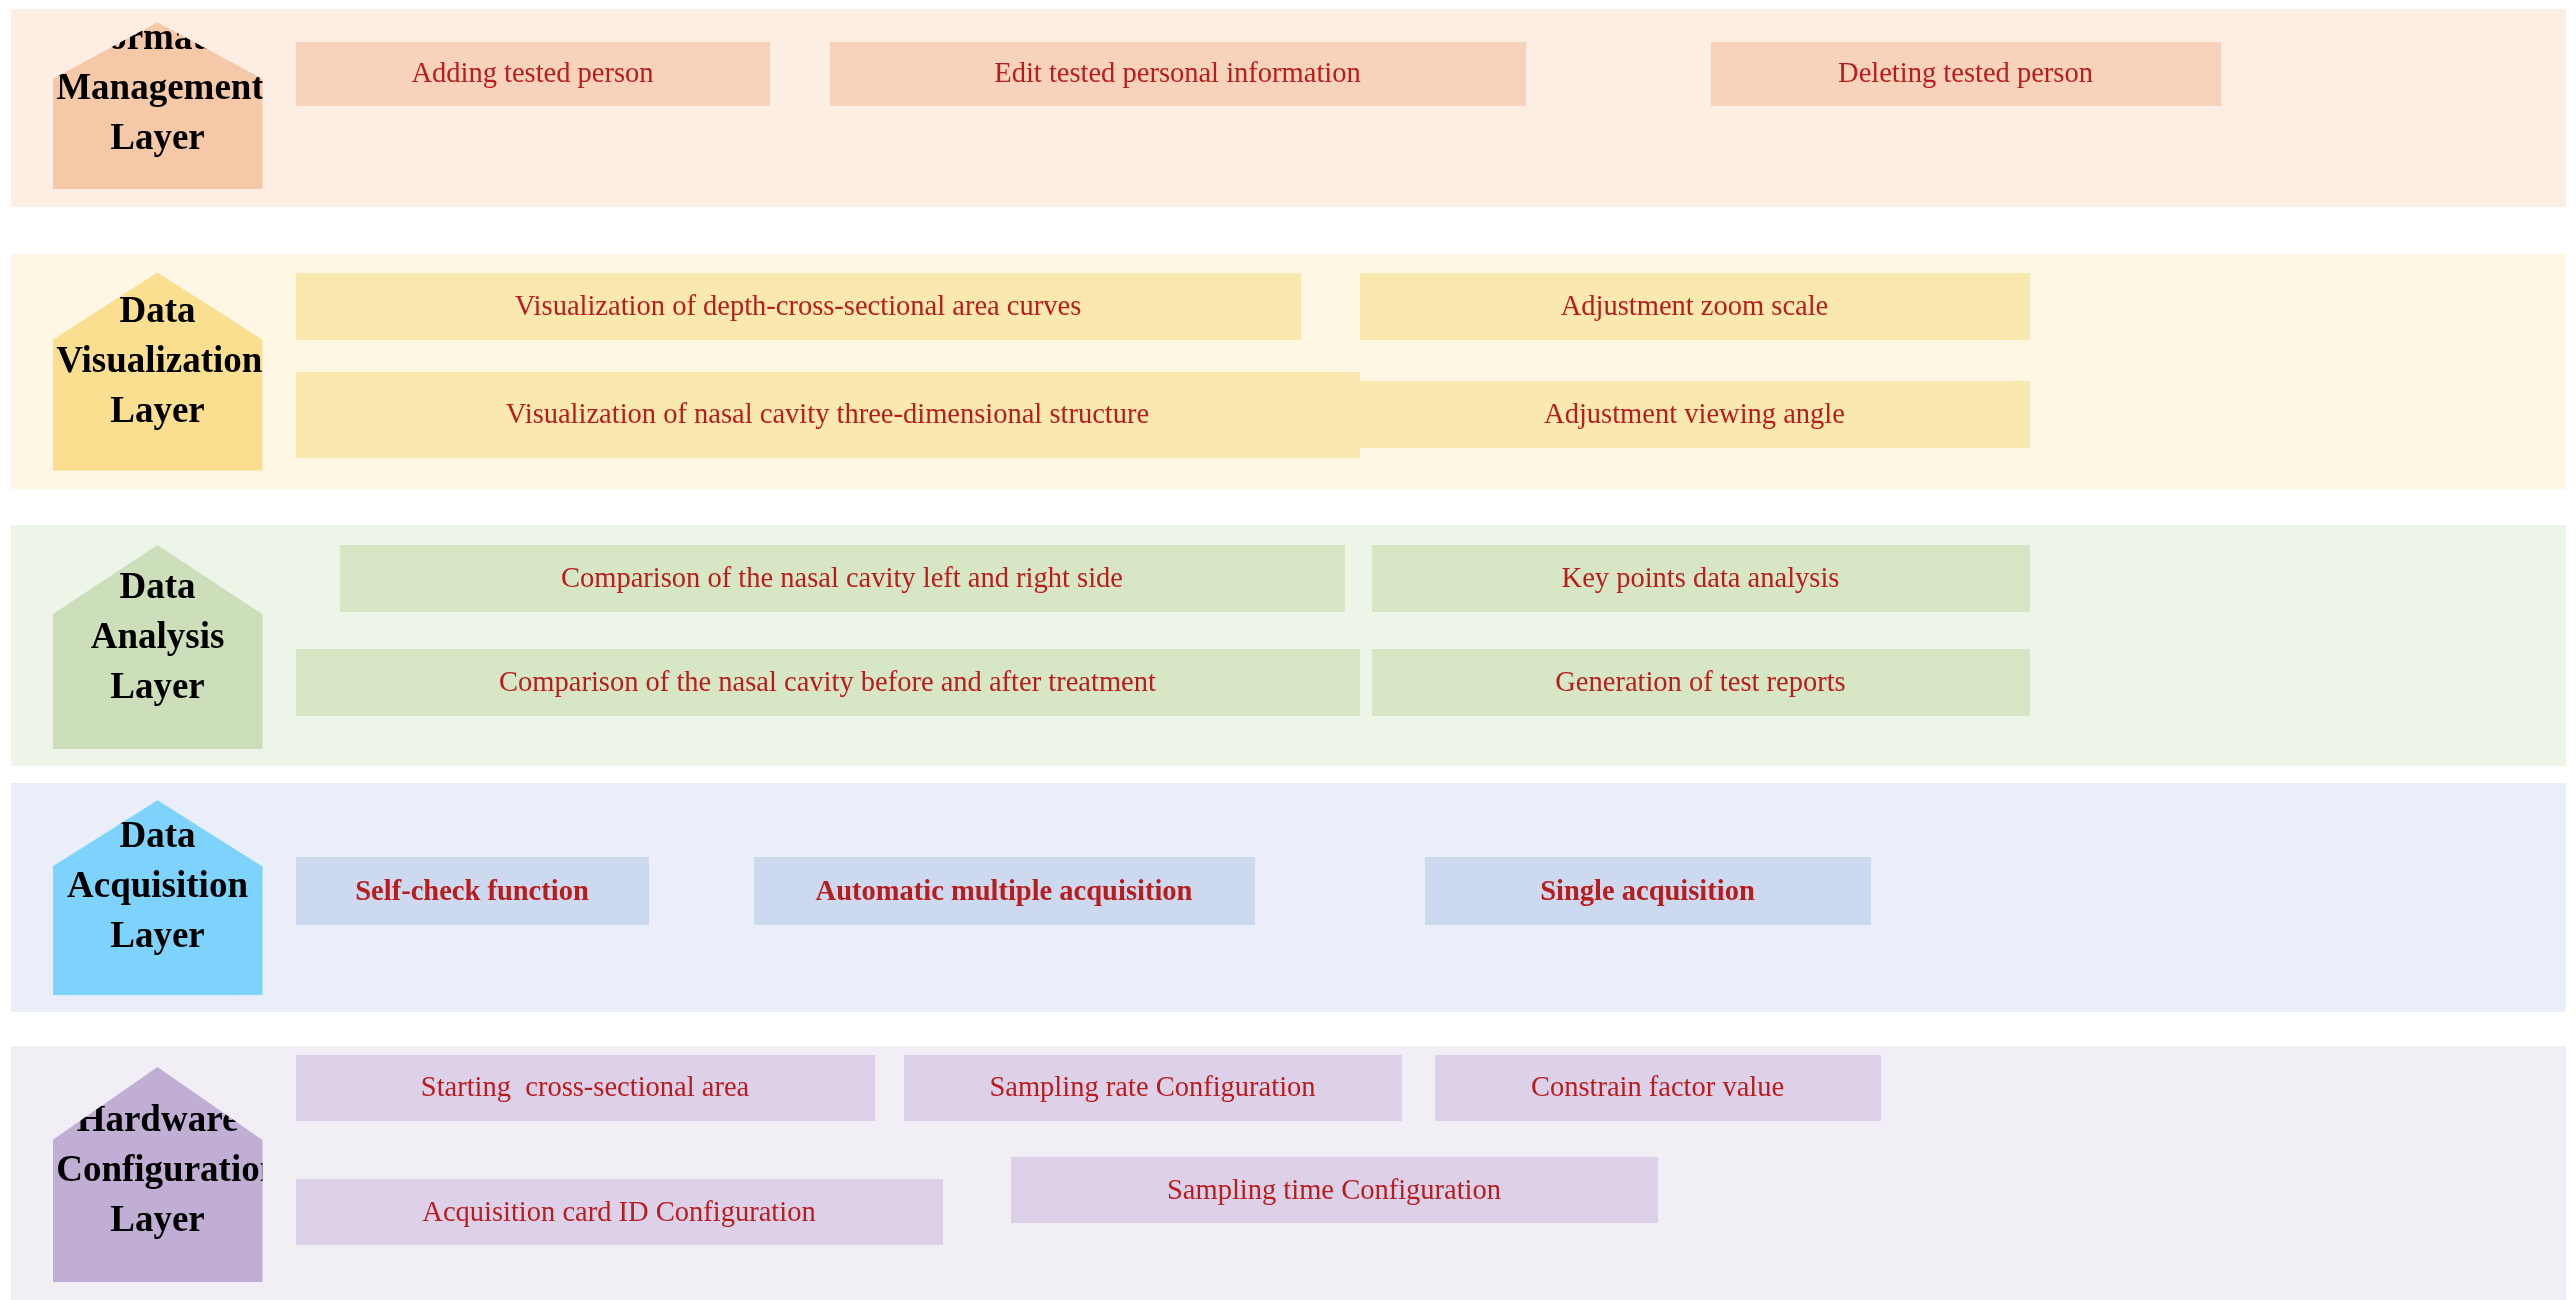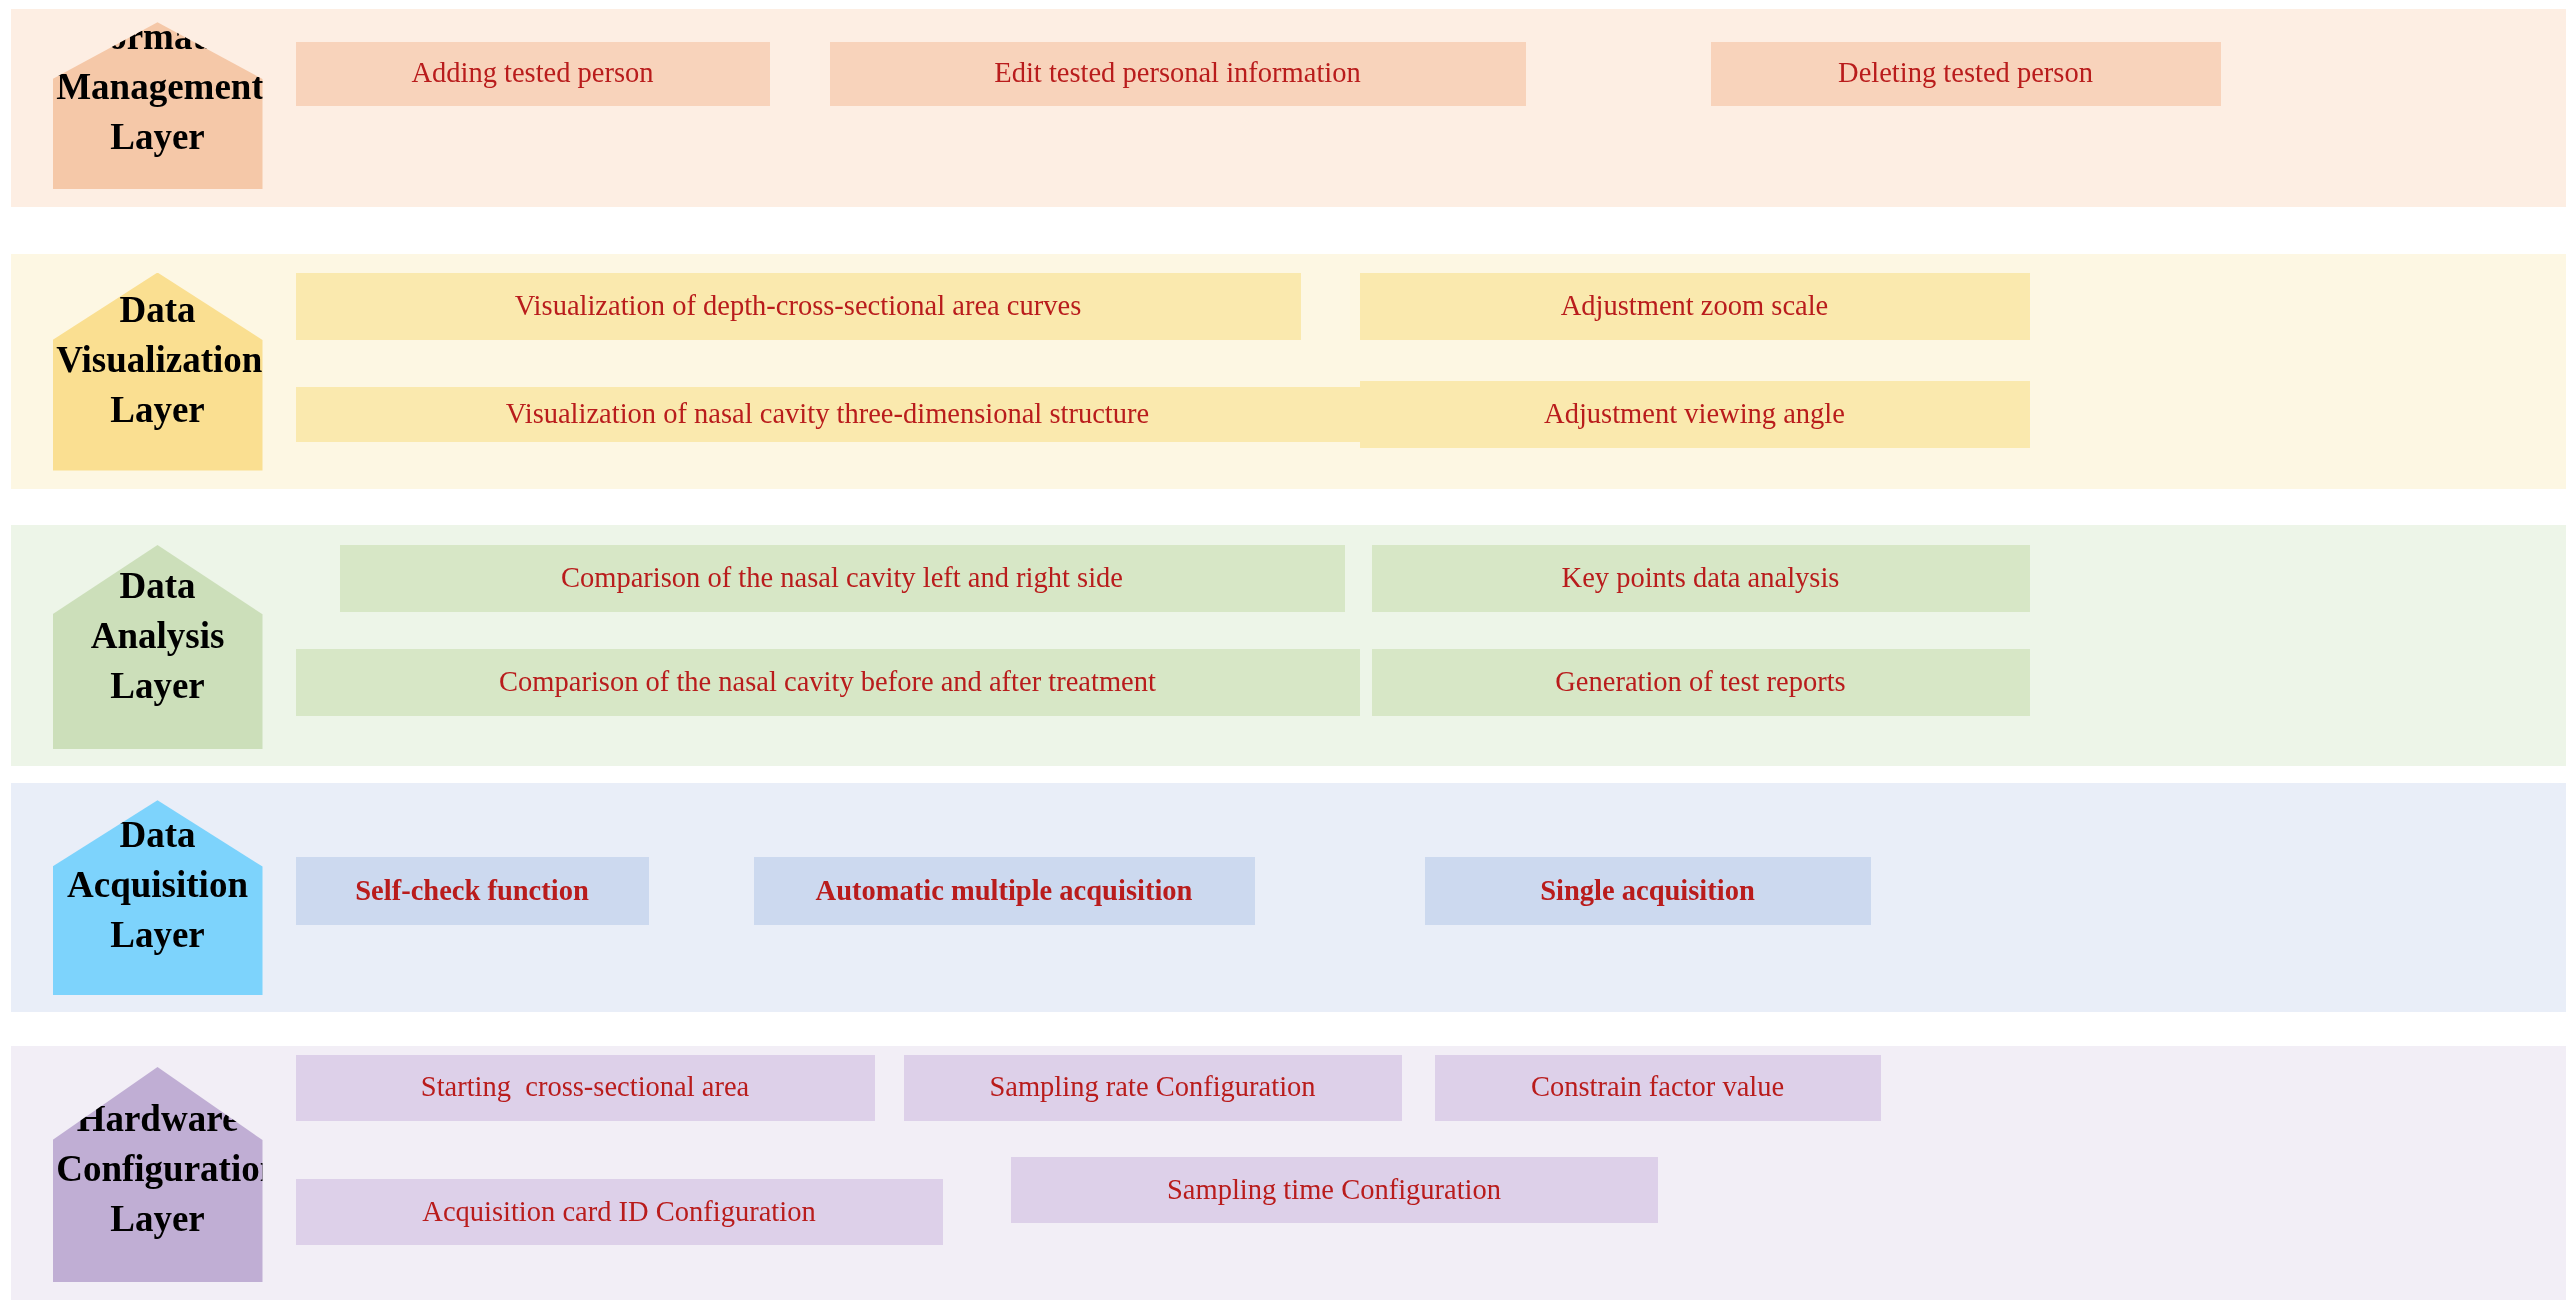--- a/index.html
+++ b/index.html
@@ -96,21 +96,21 @@
         <div>Data Visualization</div>
         <div>Layer</div>
       </div>
     </div>
     <div class="content">
       <div class="crow" style="top:18.6px;height:67px;">
         <div class="chip c-ye" style="position:absolute;left:0px;width:1005px;height:67px;">Visualization of depth-cross-sectional area curves</div>
         <div class="chip c-ye" style="position:absolute;left:1064px;width:670px;height:67px;">Adjustment zoom scale</div>
       </div>
       <div class="crow" style="top:127px;height:67px;">
-        <div class="chip c-ye" style="position:absolute;left:0px;width:1064px;height:55px;">Visualization of nasal cavity three-dimensional structure</div>
+        <div class="chip c-ye" style="position:absolute;left:0px;width:1064px;height:86px;">Visualization of nasal cavity three-dimensional structure</div>
         <div class="chip c-ye" style="position:absolute;left:1064px;width:670px;height:67px;">Adjustment viewing angle</div>
       </div>
     </div>
   </div>
 
   <div class="band band-3">
     <div class="pent pent-3">
       <div class="pent-title">
         <div>Data Analysis</div>
         <div>Layer</div>

